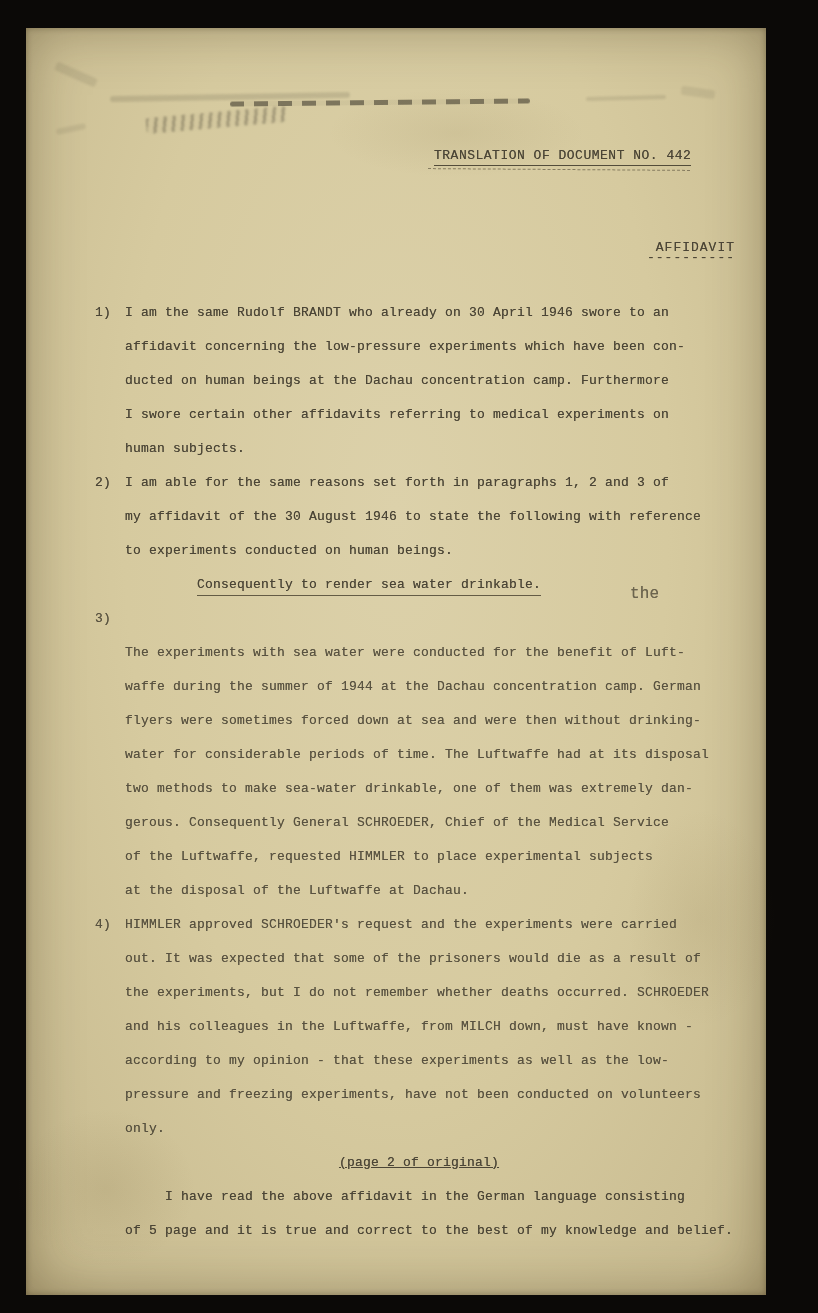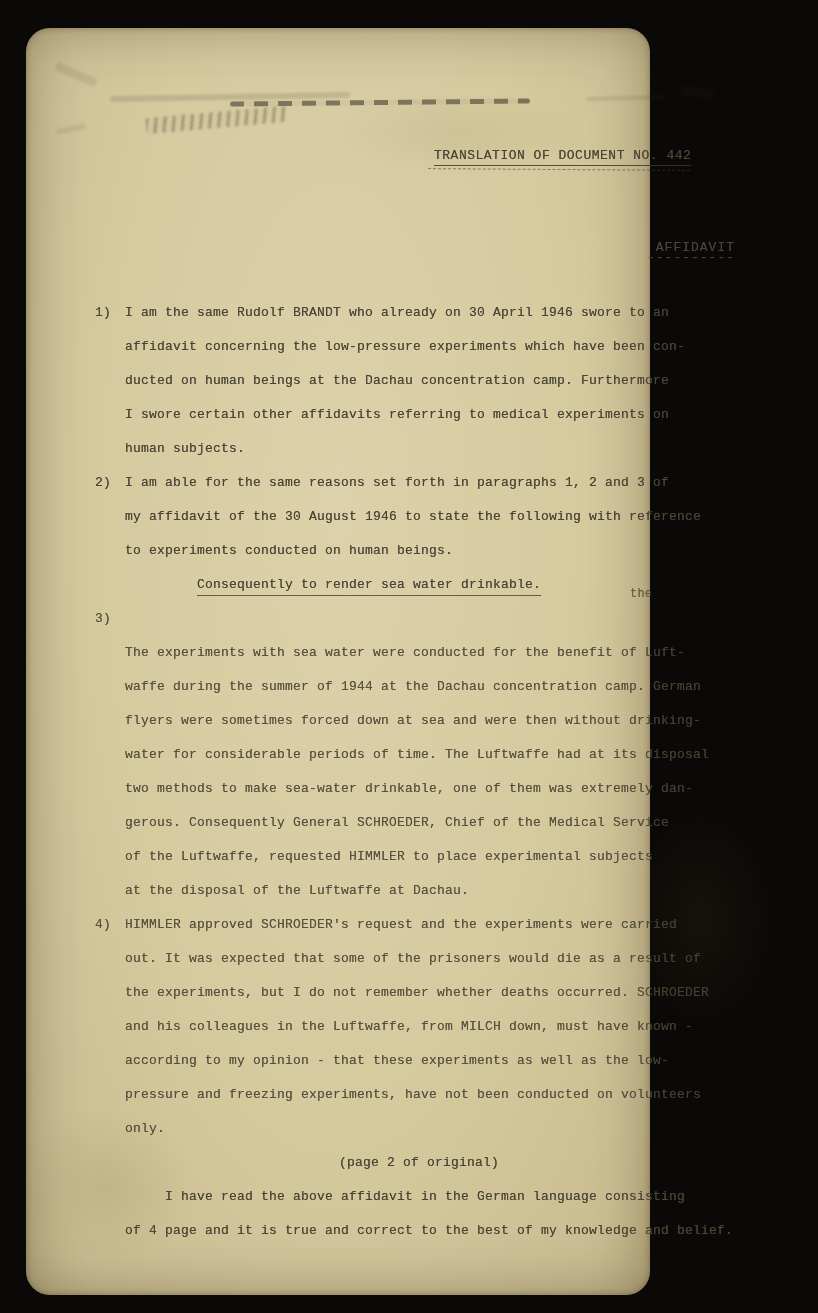--- a/index.html
+++ b/index.html
@@ -2,25 +2,24 @@
 <html><head>
 <meta charset="utf-8">
 <style>
   html,body{margin:0;padding:0;}
   body{
     width:818px;height:1313px;position:relative;overflow:hidden;
     background:#0b0907;
     font-family:"Liberation Mono","DejaVu Sans Mono",monospace;
   }
   .paper{
-    position:absolute;left:26px;top:28px;width:624px;height:1267px;
+    position:absolute;left:26px;top:28px;width:740px;height:1267px;
     background:radial-gradient(ellipse at 50% 38%, #dcd1aa 0%, #d6ca9f 52%, #cabd92 88%, #bfb185 100%);
     box-shadow:inset 0 0 55px rgba(55,40,15,0.35), inset 0 0 6px rgba(40,28,8,0.35);
     color:#4b4536;
-    border-radius:24px;
   }
   .typed{
     font-size:13px;
     letter-spacing:0.2px;
     text-shadow:0 0 0.6px rgba(75,69,54,0.75);
   }
   .stamp-wrap{position:absolute;left:408px;top:120px;}
   .stamp{
     display:inline-block;
     border-bottom:1.5px solid rgba(60,54,40,0.85);
@@ -46,23 +45,23 @@
   .para .ptext{flex:1 1 auto;white-space:pre-line;position:relative;}
   .faded{opacity:0.9;}
   .heading-line{padding-left:102px;}
   .heading-line .hd{
     display:inline-block;
     border-bottom:1px solid rgba(70,62,45,0.8);
     line-height:20px;
   }
   .insertion{
     position:absolute;top:-15px;left:505px;
-    font-size:12px;line-height:14px;opacity:0.85;
+    font-size:16px;line-height:14px;opacity:0.85;
   }
-  .page-note{text-align:center;}
+  .page-note{text-align:center;text-decoration:underline;}
   .closing{padding-left:30px;text-indent:40px;white-space:pre-line;}
   
   .smudge{position:absolute;background:rgba(62,56,44,0.28);filter:blur(1px);border-radius:3px;}
   .smudge.s1{left:84px;top:66px;width:240px;height:6px;transform:rotate(-1deg);opacity:0.55;}
   .smudge.s2{
     left:204px;top:72px;width:300px;height:5px;transform:rotate(-0.6deg);
     background:repeating-linear-gradient(90deg, rgba(50,45,35,0.55) 0 14px, rgba(50,45,35,0.05) 14px 24px);
     filter:blur(0.6px);
   }
   .smudge.s3{left:120px;top:84px;width:140px;height:16px;transform:rotate(-5deg);
@@ -152,16 +151,16 @@
 the experiments, but I do not remember whether deaths occurred. SCHROEDER
 and his colleagues in the Luftwaffe, from MILCH down, must have known -
 according to my opinion - that these experiments as well as the low-
 pressure and freezing experiments, have not been conducted on volunteers
 only.</div>
     </div>
 
     <div class="page-note">(page 2 of original)</div>
 
     <div class="closing">I have read the above affidavit in the German language consisting
-of 4 page and it is true and correct to the best of my knowledge and belief.</div>
+of 5 page and it is true and correct to the best of my knowledge and belief.</div>
 
   </div>
 </div>
 
 </body></html>

